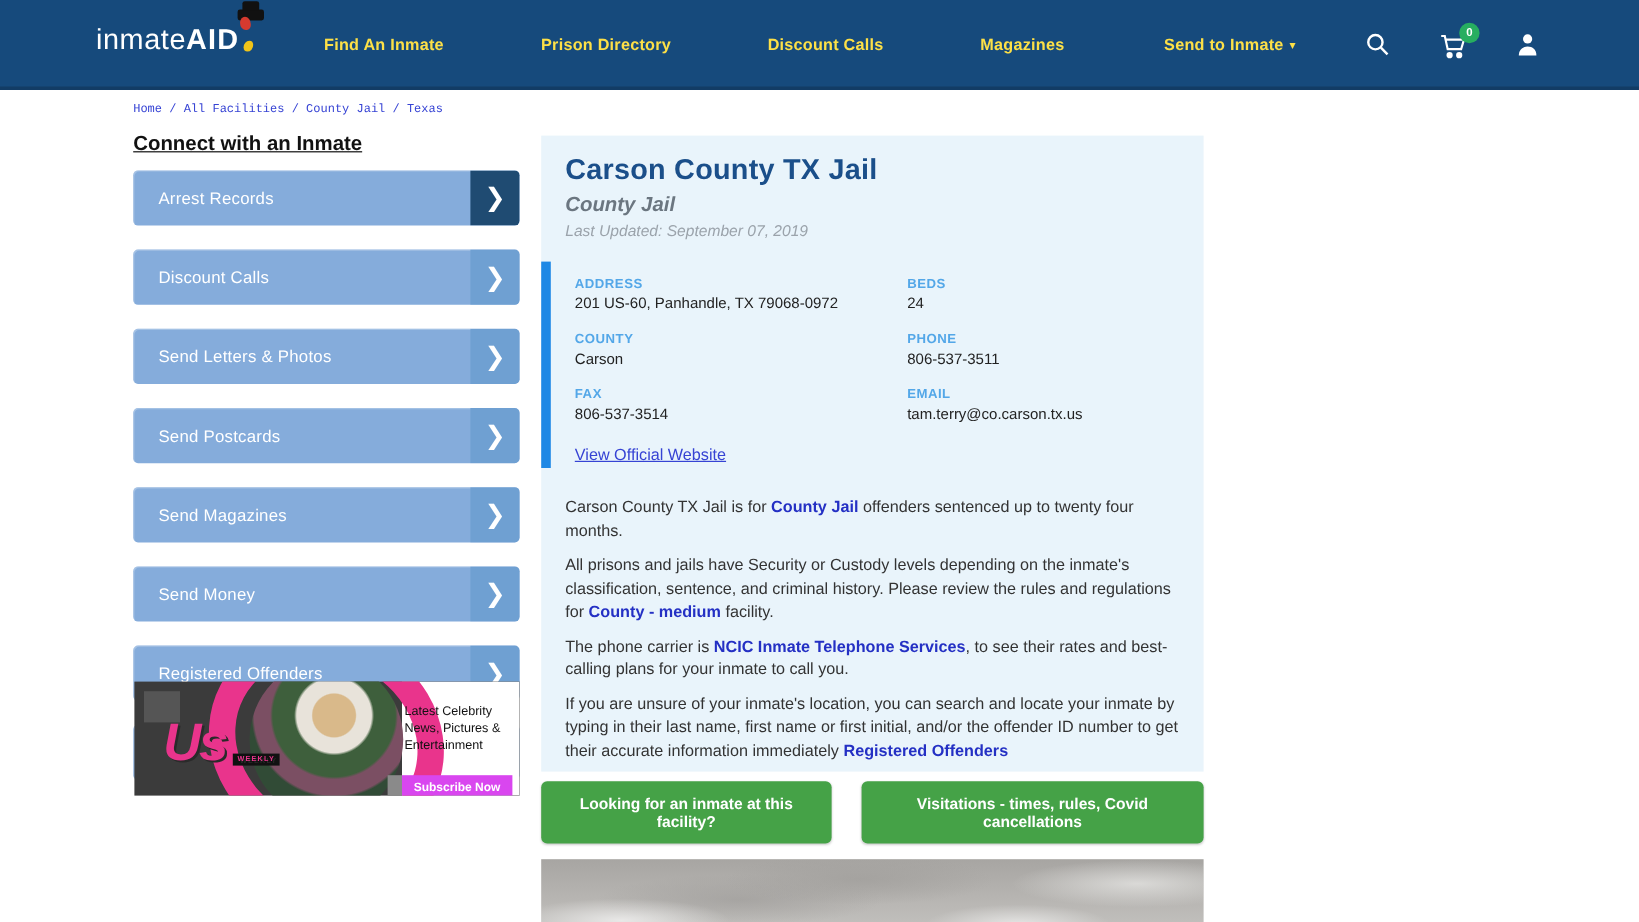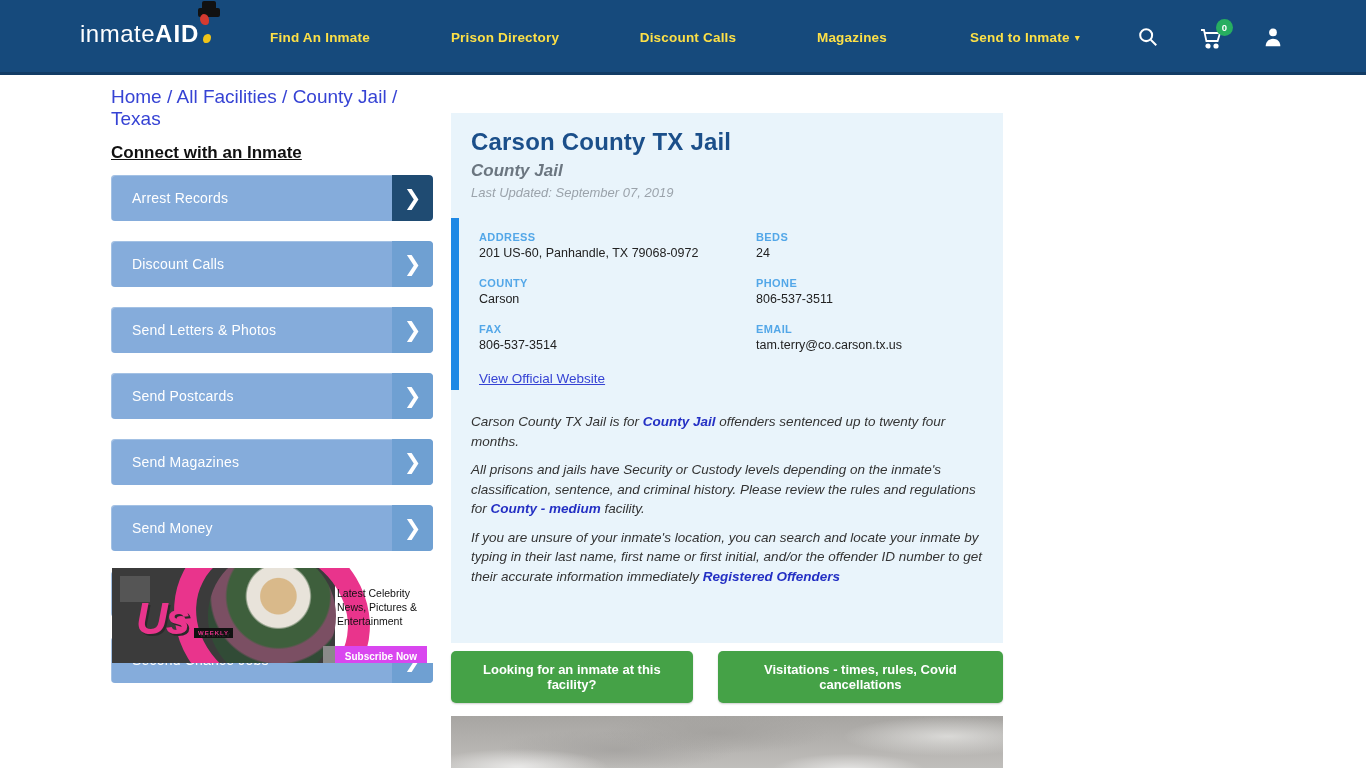--- a/index.html
+++ b/index.html
@@ -25,21 +25,21 @@
   .nav-link{position:absolute;top:30px;transform:translateX(-50%);color:#fde047;font-size:13.5px;
     font-weight:700;letter-spacing:.2px;text-decoration:none;cursor:pointer;white-space:nowrap;}
   .caret{font-size:10px;margin-left:5px;vertical-align:1px;}
   .nav-icon{position:absolute;top:26px;transform:translateX(-50%);cursor:pointer;}
   .badge{position:absolute;right:-10px;top:-7px;background:var(--badge_green);color:#fff;
     width:17px;height:17px;border-radius:50%;font-size:9.5px;font-weight:700;
     display:flex;align-items:center;justify-content:center;}
 
   
   .left-col{position:absolute;left:111px;top:86px;width:322px;}
-  .breadcrumb{font-size:19px;color:var(--link_blue);}
+  .breadcrumb{font-size:10px;color:var(--link_blue);font-family:Liberation Mono, monospace;}
   .breadcrumb span{cursor:pointer;}
   .sb-heading{margin-top:13px;font-size:17px;font-weight:800;color:#111;text-decoration:underline;}
   .sb-list{margin-top:12px;}
   .sb-item{position:relative;height:46px;margin-bottom:20px;background:var(--sidebar_btn);
     border-radius:4px;display:flex;align-items:center;cursor:pointer;overflow:hidden;
     box-shadow:inset 1px 1px 0 rgba(255,255,255,.25);}
   .sb-label{margin-left:21px;color:#fff;font-size:14px;letter-spacing:.2px;}
   .sb-arrow{position:absolute;right:0;top:0;width:41px;height:46px;background:var(--sidebar_arrow);
     color:#fff;font-size:21px;font-weight:700;display:flex;align-items:center;justify-content:center;
     border-radius:0 4px 4px 0;}
@@ -70,21 +70,21 @@
   .f-title{font-size:24px;font-weight:800;color:var(--title_blue);letter-spacing:.2px;}
   .f-subtitle{margin-top:5px;font-size:17px;font-weight:700;font-style:italic;color:#6B7680;}
   .f-updated{margin-top:4px;font-size:13px;font-style:italic;color:#9BA3AB;}
   .accent-bar{position:absolute;left:0;top:105px;width:8px;height:172px;background:var(--accent_bar);}
   .info-grid{margin-top:31px;margin-left:8px;display:grid;grid-template-columns:277px auto;
     row-gap:17px;}
   .info-label{font-size:11px;font-weight:700;letter-spacing:.4px;color:var(--label_blue);}
   .info-value{margin-top:3px;font-size:12.5px;color:#222;}
   .site-link{display:inline-block;margin-top:19px;margin-left:8px;font-size:13.5px;
     color:var(--link_blue);text-decoration:underline;cursor:pointer;}
-  .paras{margin-top:25px;font-size:13.5px;font-style:italic;color:#333;line-height:19.5px;}
+  .paras{margin-top:25px;font-size:13.5px;color:#333;line-height:19.5px;}
   .paras p{margin-bottom:9px;}
   .p-link{color:var(--bold_link);font-weight:700;cursor:pointer;}
   .btn-row{margin-top:8px;display:flex;gap:25px;}
   .green-btn{background:var(--green_btn);color:#fff;border:none;border-radius:5px;
     font-family:inherit;font-size:13px;font-weight:700;padding:11px 17px;cursor:pointer;
     box-shadow:0 1px 2px rgba(0,0,0,.2);}
   .sky{margin-top:13px;width:552px;height:68px;
     background:
       radial-gradient(ellipse 130px 26px at 12% 75%, rgba(255,255,255,.65), transparent 70%),
       radial-gradient(ellipse 160px 30px at 48% 25%, rgba(160,158,155,.7), transparent 70%),
@@ -217,20 +217,21 @@
         <div class="info-label">EMAIL</div>
         <div class="info-value">tam.terry@co.carson.tx.us</div>
       </div>
     </div>
 
     <a class="site-link">View Official Website</a>
 
     <div class="paras">
       <p><span>Carson County TX Jail is for </span><span class="p-link">County Jail</span><span> offenders sentenced up to twenty four months.</span></p>
       <p><span>All prisons and jails have Security or Custody levels depending on the inmate's classification, sentence, and criminal history. Please review the rules and regulations for </span><span class="p-link">County - medium</span><span> facility.</span></p>
+      <p><span>The phone carrier is </span><span class="p-link">NCIC Inmate Telephone Services</span><span>, to see their rates and best-calling plans for your inmate to call you.</span></p>
       <p><span>If you are unsure of your inmate's location, you can search and locate your inmate by typing in their last name, first name or first initial, and/or the offender ID number to get their accurate information immediately </span><span class="p-link">Registered Offenders</span><span></span></p>
     </div>
   </div>
 
   <div class="btn-row">
     <button class="green-btn">Looking for an inmate at this facility?</button>
     <button class="green-btn">Visitations - times, rules, Covid cancellations</button>
   </div>
 
   <div class="sky"></div>

